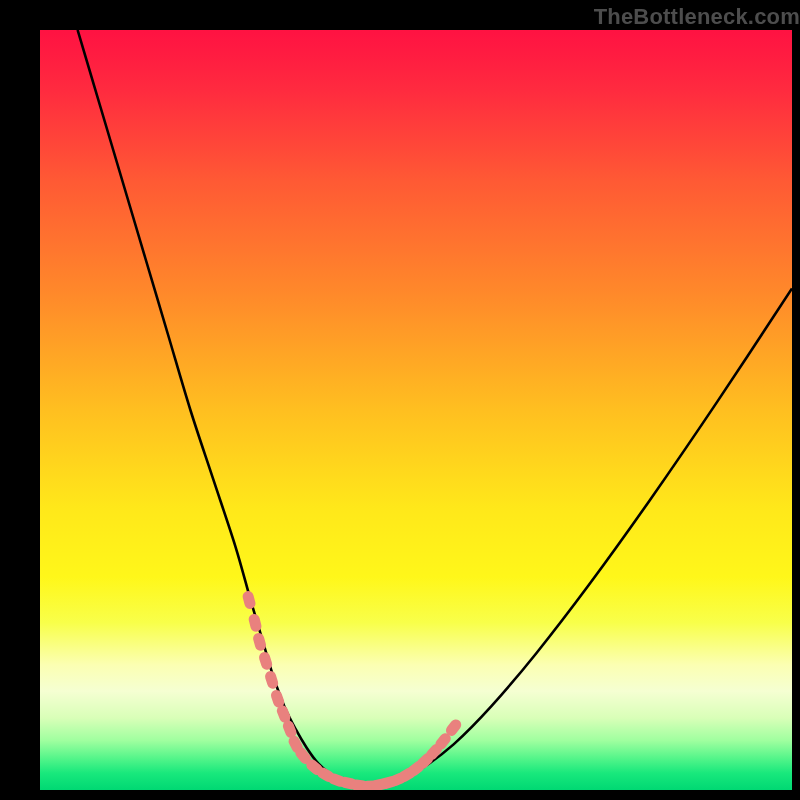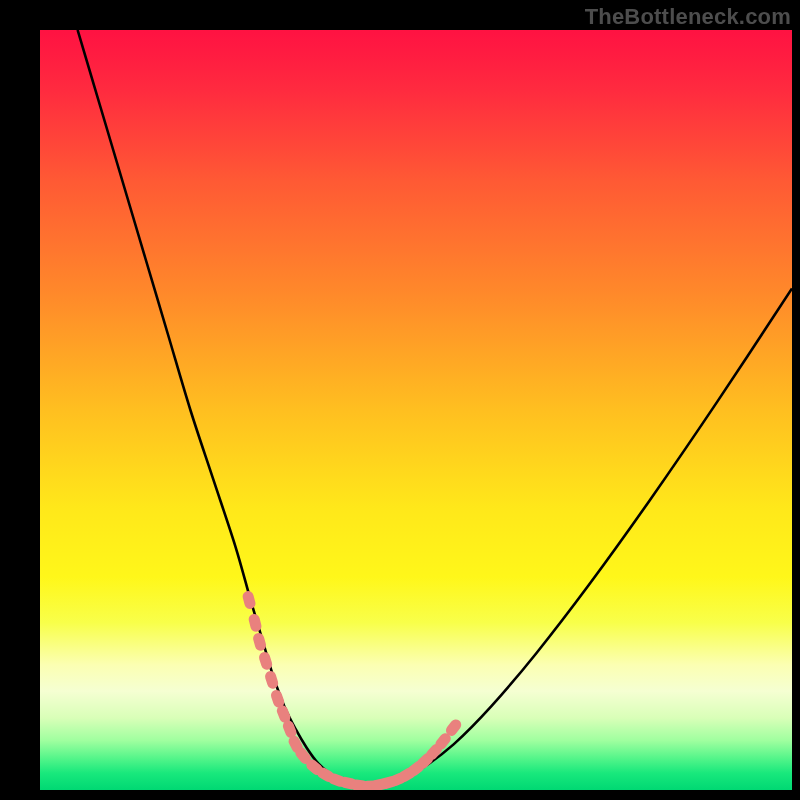--- a/index.html
+++ b/index.html
@@ -23,21 +23,21 @@
     position: absolute;
     left: 40px;
     top: 30px;
     width: 752px;
     height: 760px;
     overflow: hidden;
   }
   .watermark {
     position: absolute;
     top: 4px;
-    right: 9px;
+    right: 0;
     color: #4d4d4d;
     font-size: 22px;
     font-weight: 600;
     letter-spacing: 0.2px;
     user-select: none;
   }
   svg {
     position: absolute;
     left: 0;
     top: 0;

